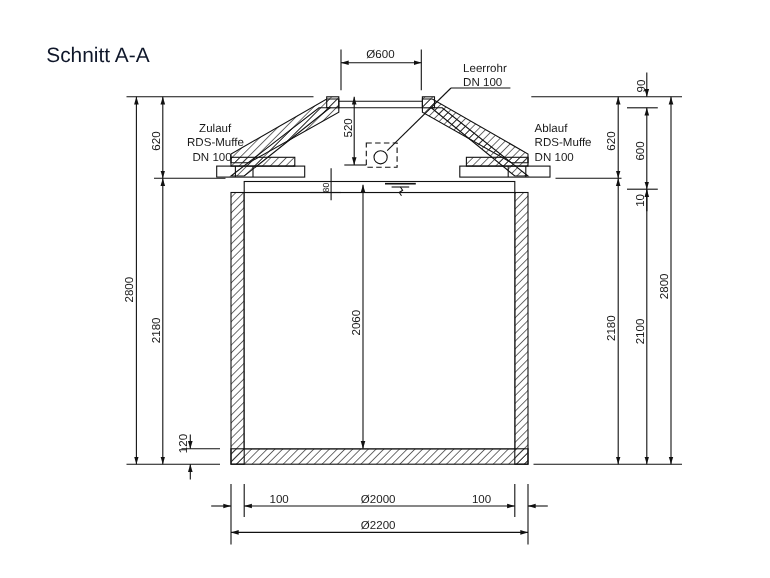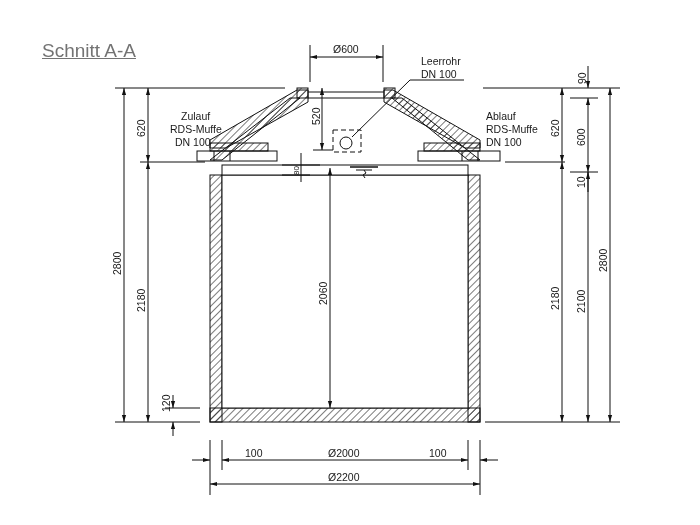--- a/index.html
+++ b/index.html
@@ -1,17 +1,17 @@
 <!DOCTYPE html>
 <html><head>
 <meta charset="utf-8">
 <style>
   html, body { margin:0; padding:0; background:#ffffff; }
   body { width:700px; height:525px; position:relative; overflow:hidden; font-family:"Liberation Sans", sans-serif; }
-  #title { position:absolute; left:42px; top:40px; font-size:19px; color:#737373; font-family:"Liberation Sans", sans-serif;text-decoration:underline; }
+  #title { position:absolute; left:42px; top:40px; font-size:19px; color:#0f172a; font-family:"Liberation Sans", sans-serif; }
   svg { position:absolute; left:0; top:0; }
   .lbl { font-family:"Liberation Sans", sans-serif; font-size:10.5px; fill:#1a1a1a; }
   .note { font-family:"Liberation Sans", sans-serif; font-size:10.5px; fill:#1a1a1a; }
 </style>
 </head>
 <body>
 
 <div id="title">Schnitt A-A</div>
 
 <svg width="700" height="525" viewBox="0 0 700 525">

